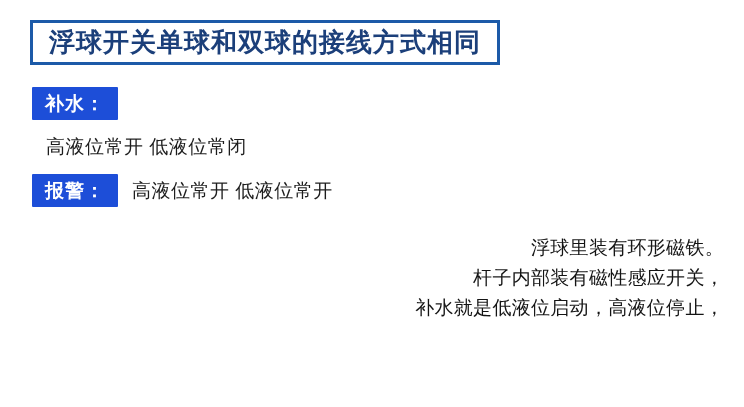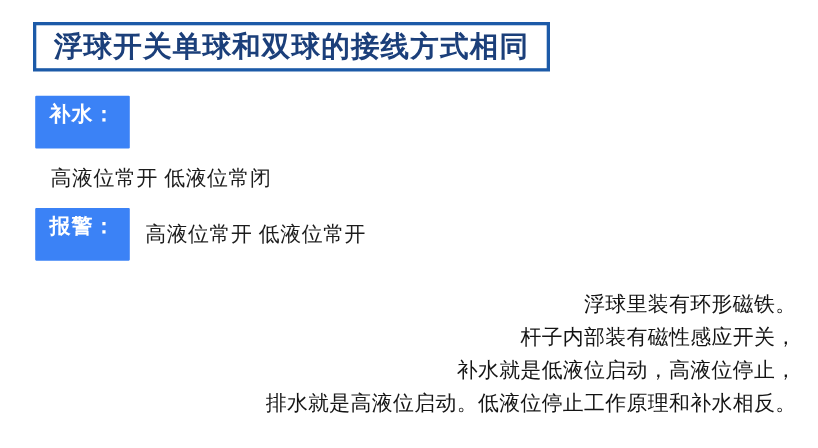--- a/index.html
+++ b/index.html
@@ -39,26 +39,26 @@
   
   .modes {
     margin: 22px 0 0 12px;
   }
   .mode-row {
     display: flex;
     align-items: center;
     margin-bottom: 14px;
   }
   .mode-tag {
-    background: #3b82f6;
+    background: #1d4ed8;
     color: #ffffff;
     font-size: 19px;
     font-weight: bold;
     letter-spacing: 1px;
-    padding: 4px 12px 18px 12px;
+    padding: 4px 12px 3px 12px;
     min-width: 86px;
     box-sizing: border-box;
     text-align: center;
     white-space: nowrap;
     border-radius: 1px;
   }
   .mode-desc {
     font-size: 19px;
     color: #1c1c1c;
     margin-left: 14px;
@@ -101,16 +101,15 @@
       <span class="mode-tag">报警：</span>
       <span class="mode-desc">高液位常开 低液位常开</span>
     </div>
 
   </div>
 
   <div class="notes">
     <div class="note-line">浮球里装有环形磁铁。</div>
     <div class="note-line">杆子内部装有磁性感应开关，</div>
     <div class="note-line">补水就是低液位启动，高液位停止，</div>
-    <div class="note-line">排水就是高液位启动。低液位停止工作原理和补水相反。</div>
   </div>
 
 </div>
 
 </body></html>

